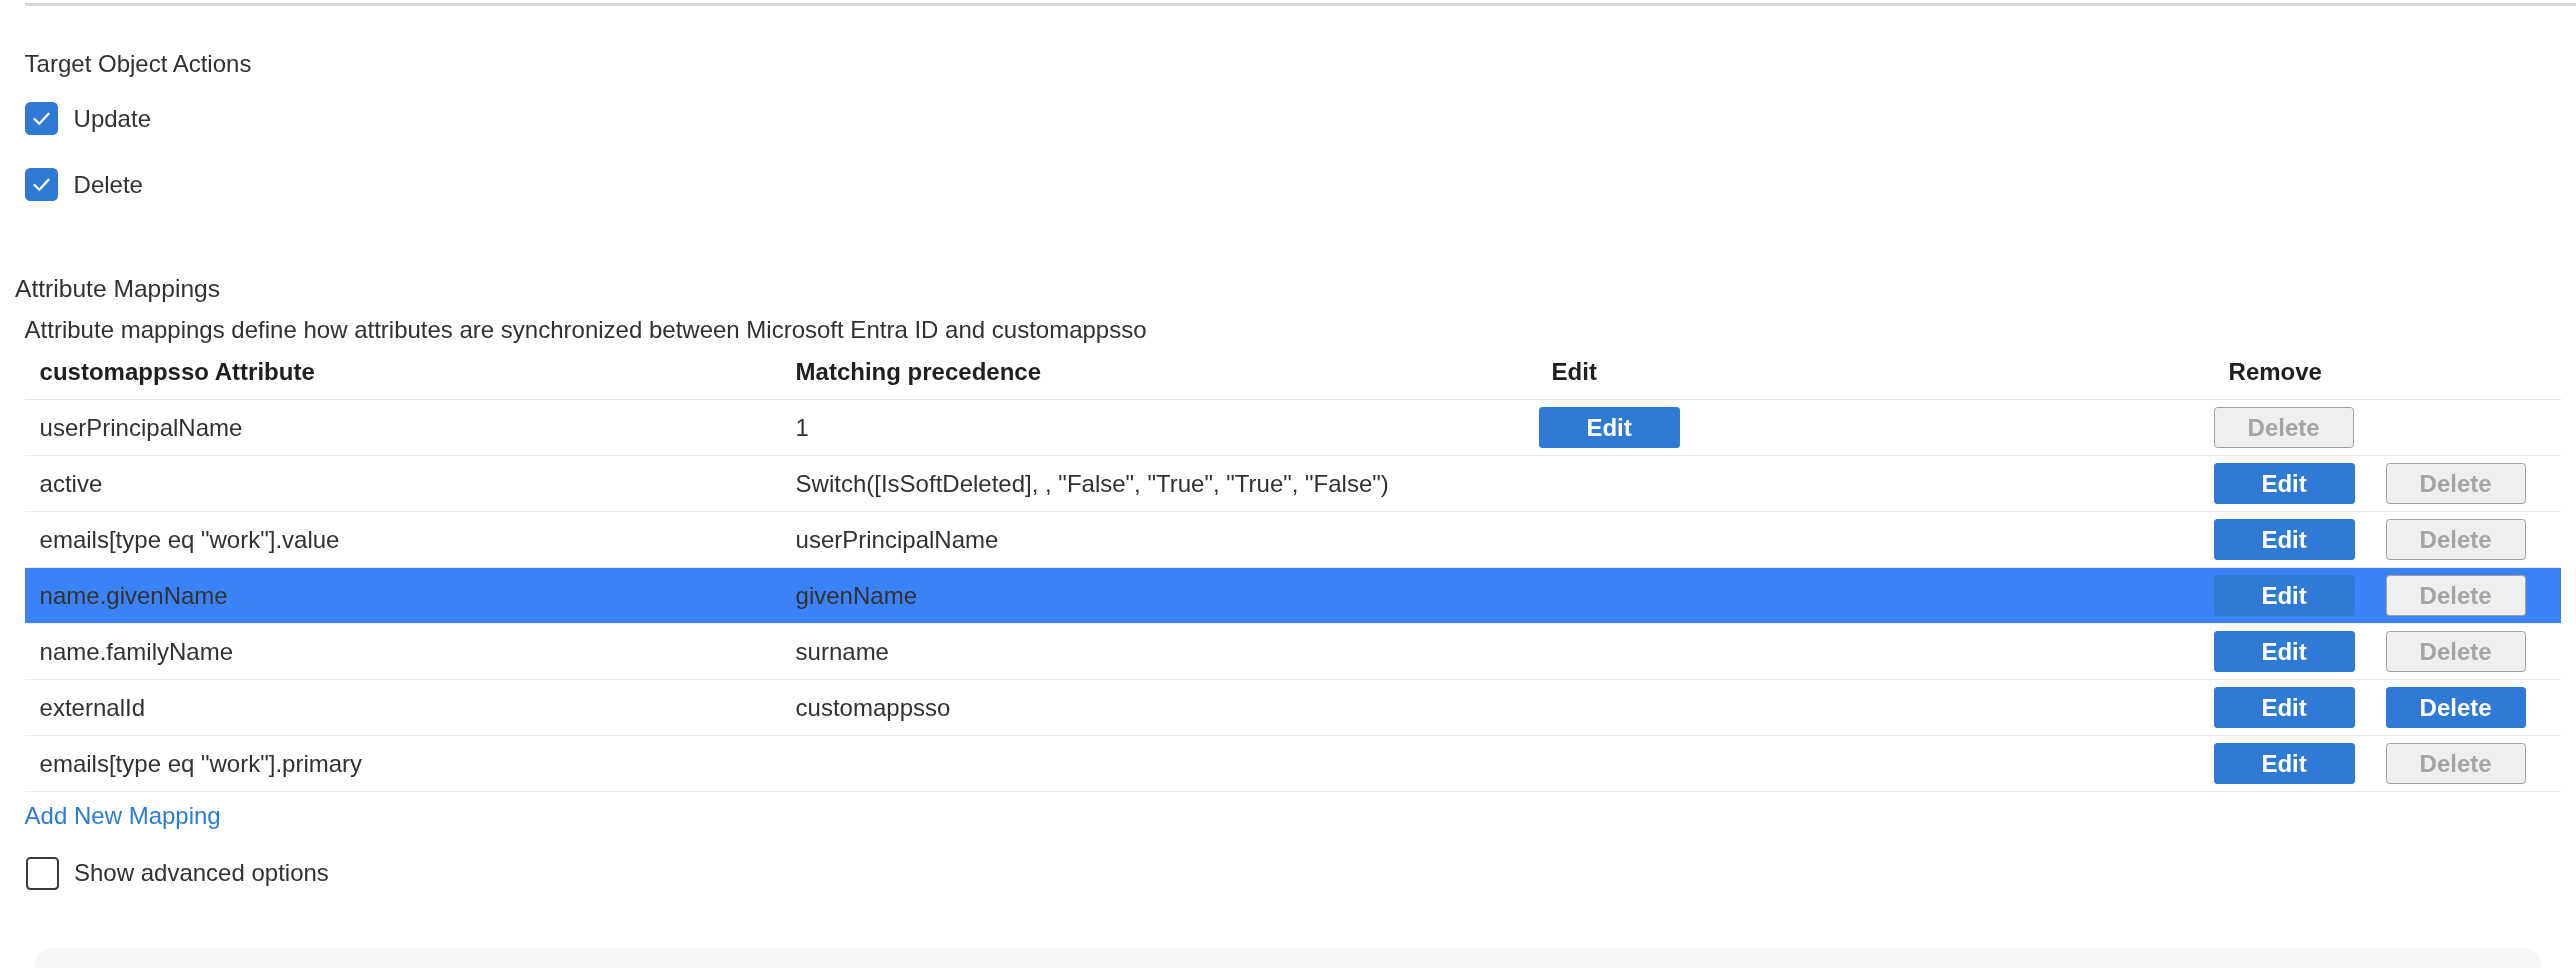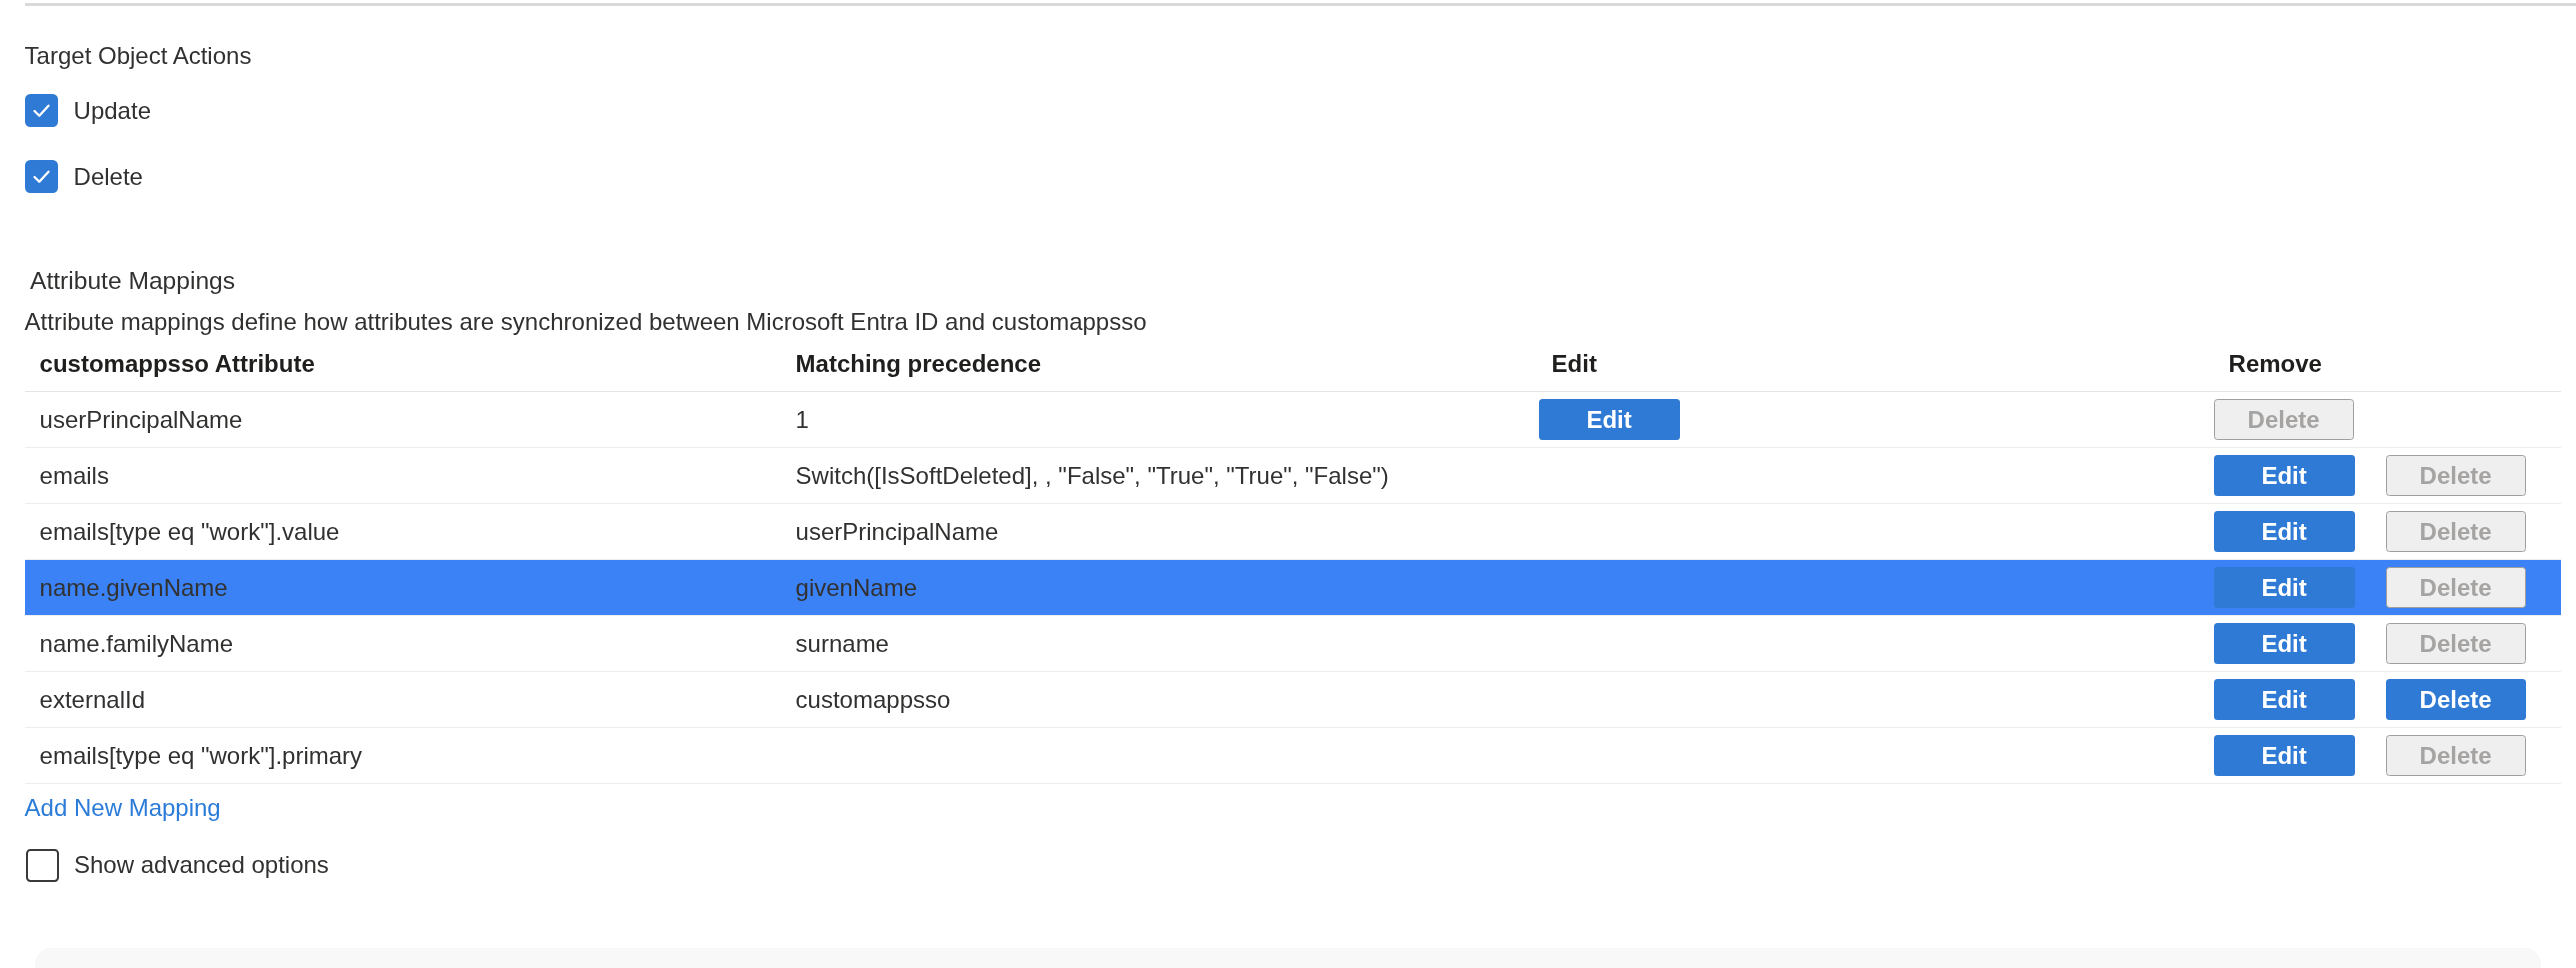--- a/index.html
+++ b/index.html
@@ -11,21 +11,21 @@
     overflow:hidden;
     -webkit-font-smoothing:antialiased;
   }
   .page { position:relative; width:2576px; height:969px; background:#fff; }
 
   .top-divider {
     position:absolute; left:24.6px; right:0; top:2.6px; height:3.5px;
     background:#d9d9d9;
   }
 
-  .content { position:absolute; left:0; top:4px; width:100%; }
+  .content { position:absolute; left:0; top:12px; width:100%; }
 
   .section-title {
     margin:37px 0 0 24.6px;
     font-size:24px; line-height:30px; font-weight:400; color:#323130;
   }
 
   
   .action-list { margin:23px 0 0 24.6px; }
   .action-row { display:flex; align-items:center; height:33px; margin-bottom:33px; }
   .checkbox {
@@ -33,21 +33,21 @@
     display:flex; align-items:center; justify-content:center;
     flex:0 0 auto;
   }
   .checkbox.checked { background:#2f7ad4; border:none; }
   .checkbox.unchecked { background:#fff; border:2.6px solid #3b3a39; border-radius:4.4px; }
   .checkbox svg { width:21px; height:21px; display:block; }
   .action-label { margin-left:16px; font-size:24px; color:#323130; }
 
   
   .mappings-title {
-    margin:72px 0 0 30px;
+    margin:72px 0 0 15px;
     font-size:24.6px; line-height:32px; font-weight:400; color:#323130;
   }
   .mappings-desc {
     margin:10.6px 0 0 24.6px;
     font-size:24px; line-height:28px; color:#323130;
   }
 
   .table { margin:0 0 0 24.6px; width:2536px; }
   .trow {
     display:grid;
@@ -150,21 +150,21 @@
     <div class="cell c3">1</div>
     <div class="cell c4">
       <button class="btn btn-edit">Edit</button>
     </div>
     <div class="cell c5">
       <button class="btn btn-delete disabled">Delete</button>
     </div>
   </div>
 
   <div class="trow">
-    <div class="cell c1">emails</div>
+    <div class="cell c1">active</div>
     <div class="cell c2">Switch([IsSoftDeleted], , "False", "True", "True", "False")</div>
     <div class="cell c3"></div>
     <div class="cell c4">
       <button class="btn btn-edit">Edit</button>
     </div>
     <div class="cell c5">
       <button class="btn btn-delete disabled">Delete</button>
     </div>
   </div>
 

